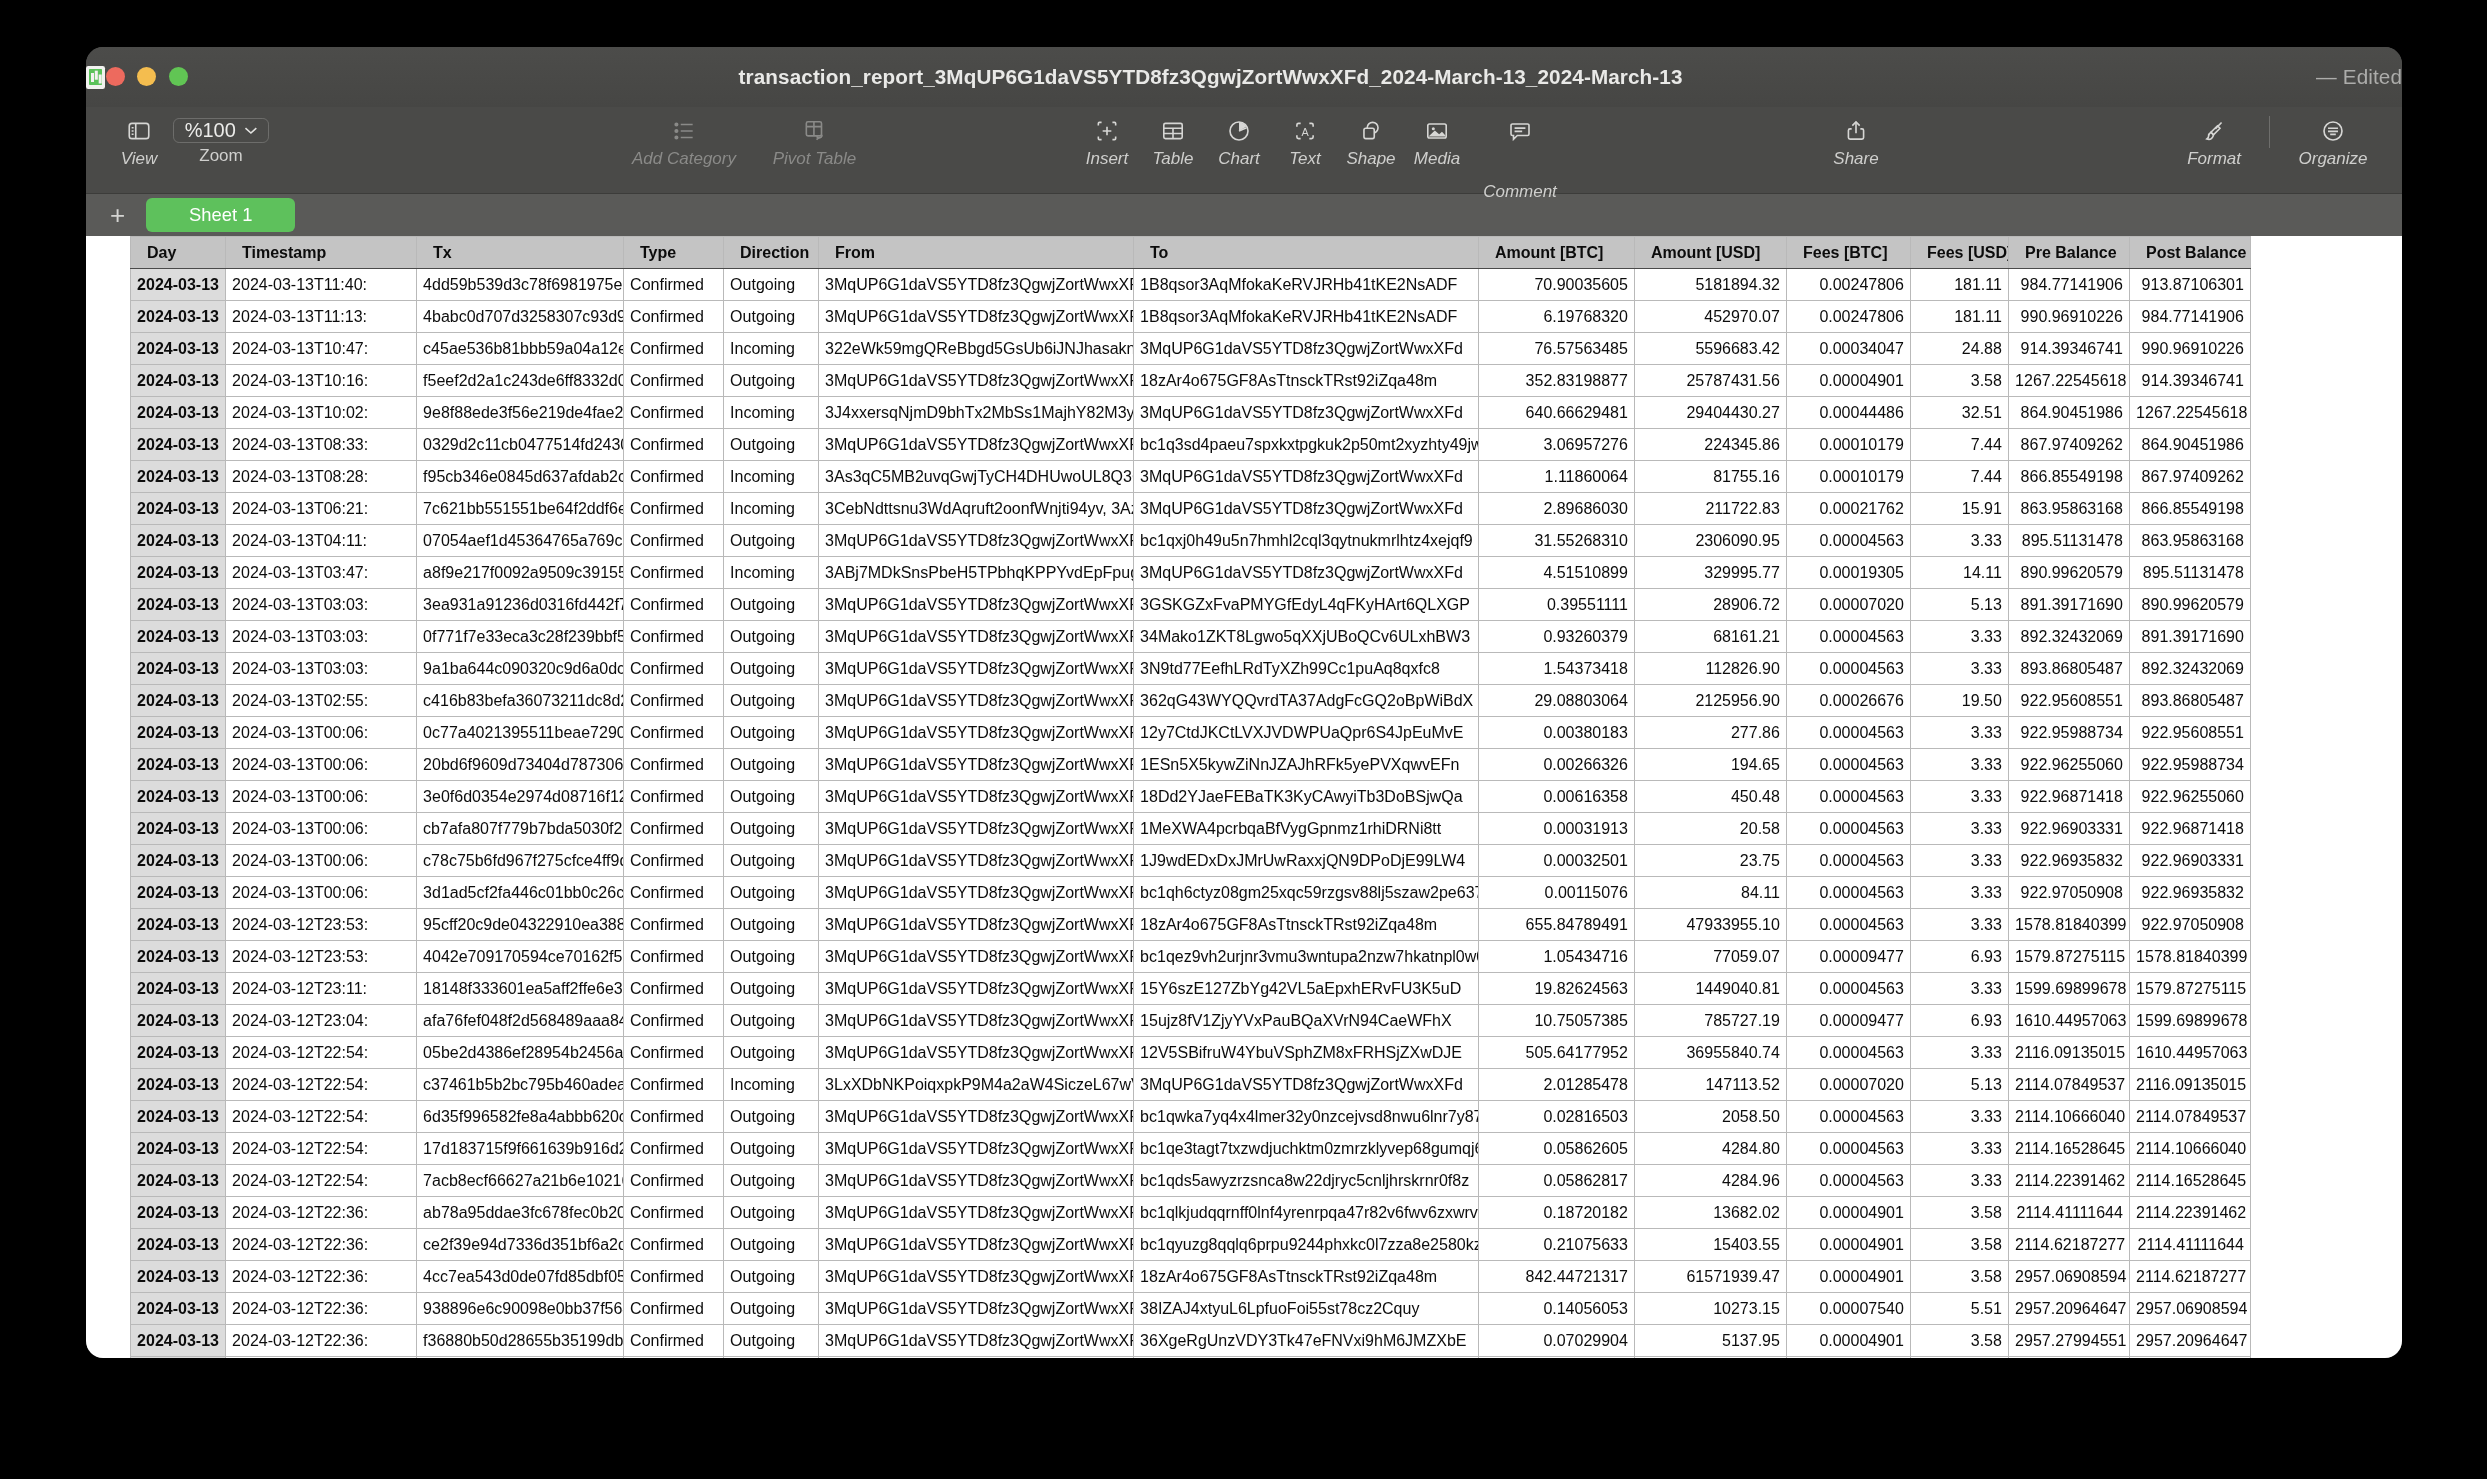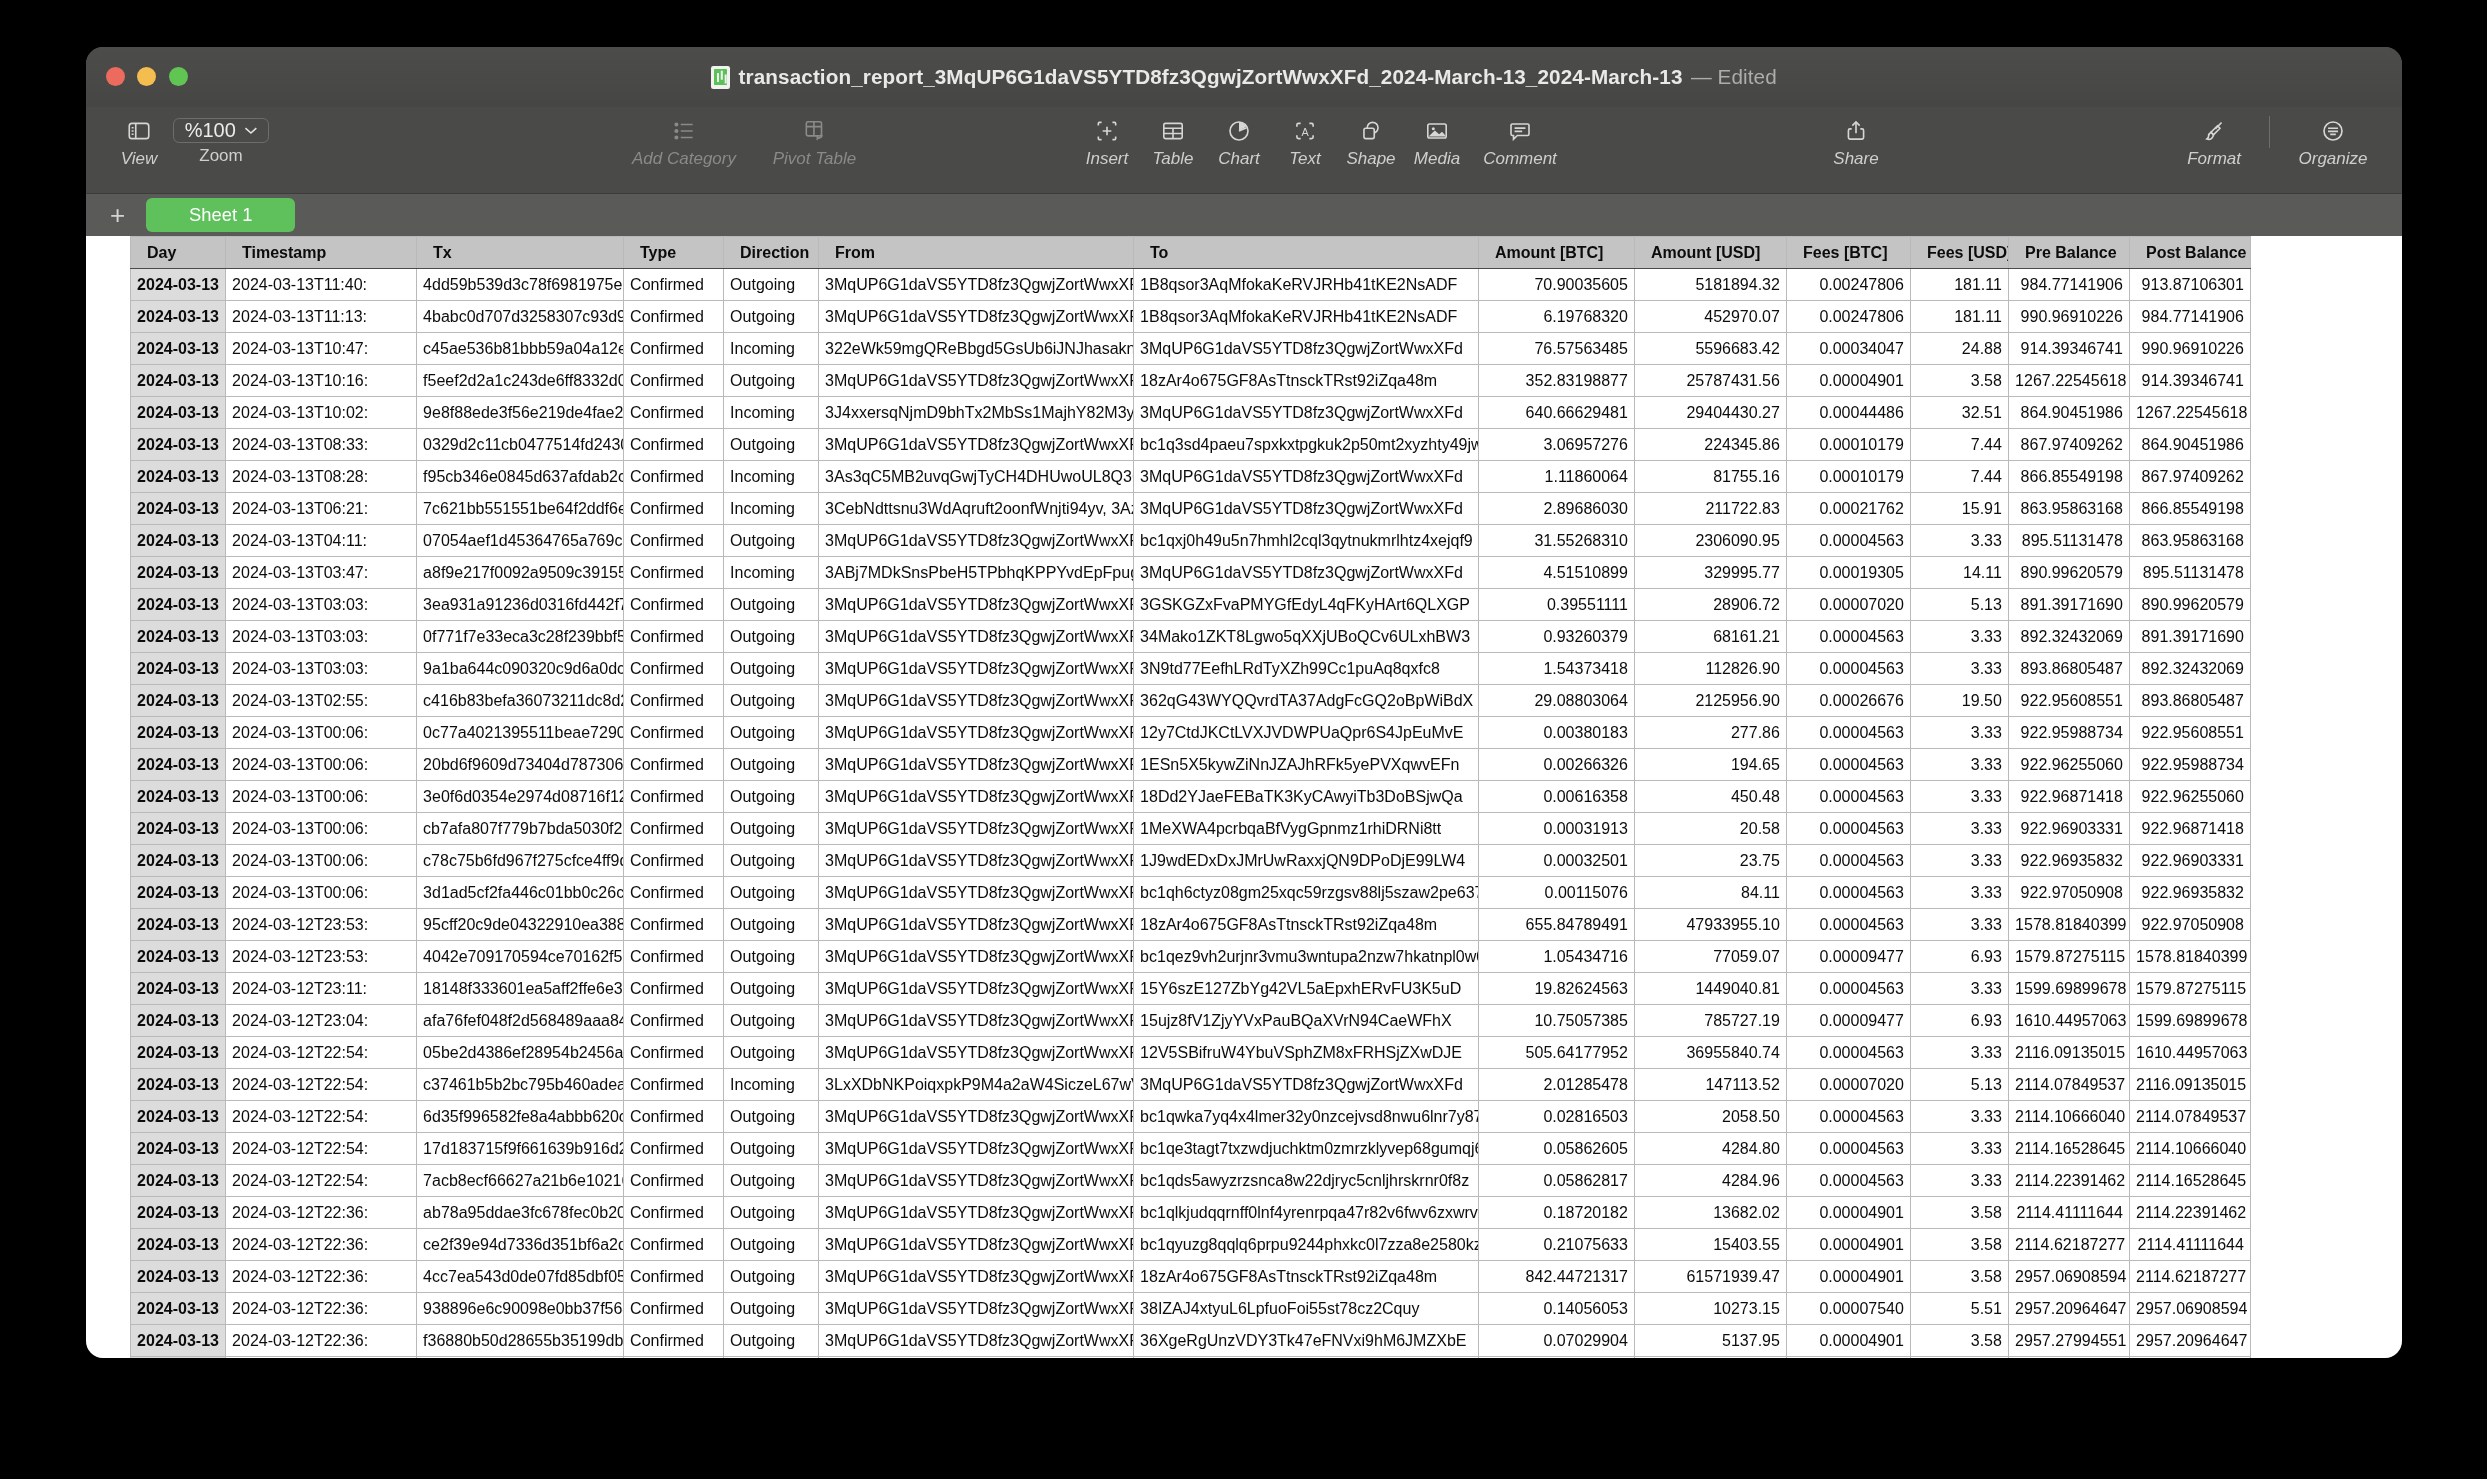--- a/index.html
+++ b/index.html
@@ -32,21 +32,21 @@
     position: absolute; left: 20px; top: 20px;
     display: flex; gap: 12.3px;
   }
   .dot { width: 19px; height: 19px; border-radius: 50%; }
   .dot.red    { background: #ed6a5e; }
   .dot.yellow { background: #f4bd4f; }
   .dot.green  { background: #61c554; }
 
   .title-wrap {
     width: 100%;
-    display: flex; align-items: center; justify-content: center;
+    display: flex; align-items: center; justify-content: space-between;
     gap: 8.4px;
     font-size: 20.7px;
     color: #e9e9e7;
     letter-spacing: 0.1px;
   }
   .doc-icon {
     width: 19px; height: 23px;
     background: #f2f2f0;
     border-radius: 2.3px;
     position: relative;
@@ -310,21 +310,21 @@
       <div class="titem">
         <span class="ico">
           <svg width="26" height="26" viewBox="0 0 24 24" fill="none" stroke="#d6d6d4" stroke-width="1.5">
             <rect x="3.5" y="5.5" width="17" height="13" rx="1.6"></rect>
             <circle cx="8.6" cy="10" r="1.4" fill="#d6d6d4" stroke="none"></circle>
             <path d="M4.2 17 L10 11.5 L14 15 L16.6 12.6 L19.8 16.2 L19.8 17 Z" fill="#d6d6d4" stroke="none"></path>
           </svg>
         </span>
         <span class="lbl">Media</span>
       </div>
-      <div class="titem" style="min-width:100px;">
+      <div class="titem" style="min-width:100px;gap:33px;">
         <span class="ico">
           <svg width="26" height="26" viewBox="0 0 24 24" fill="none" stroke="#d6d6d4" stroke-width="1.5">
             <path d="M5 5.5 h14 a1.3 1.3 0 0 1 1.3 1.3 v8 a1.3 1.3 0 0 1 -1.3 1.3 H9.5 L6 19.6 V16.1 H5 a1.3 1.3 0 0 1 -1.3 -1.3 v-8 A1.3 1.3 0 0 1 5 5.5 Z"></path>
             <line x1="7" y1="9.3" x2="17" y2="9.3"></line>
             <line x1="7" y1="12.3" x2="14" y2="12.3"></line>
           </svg>
         </span>
         <span class="lbl">Comment</span>
       </div>
     </div>

